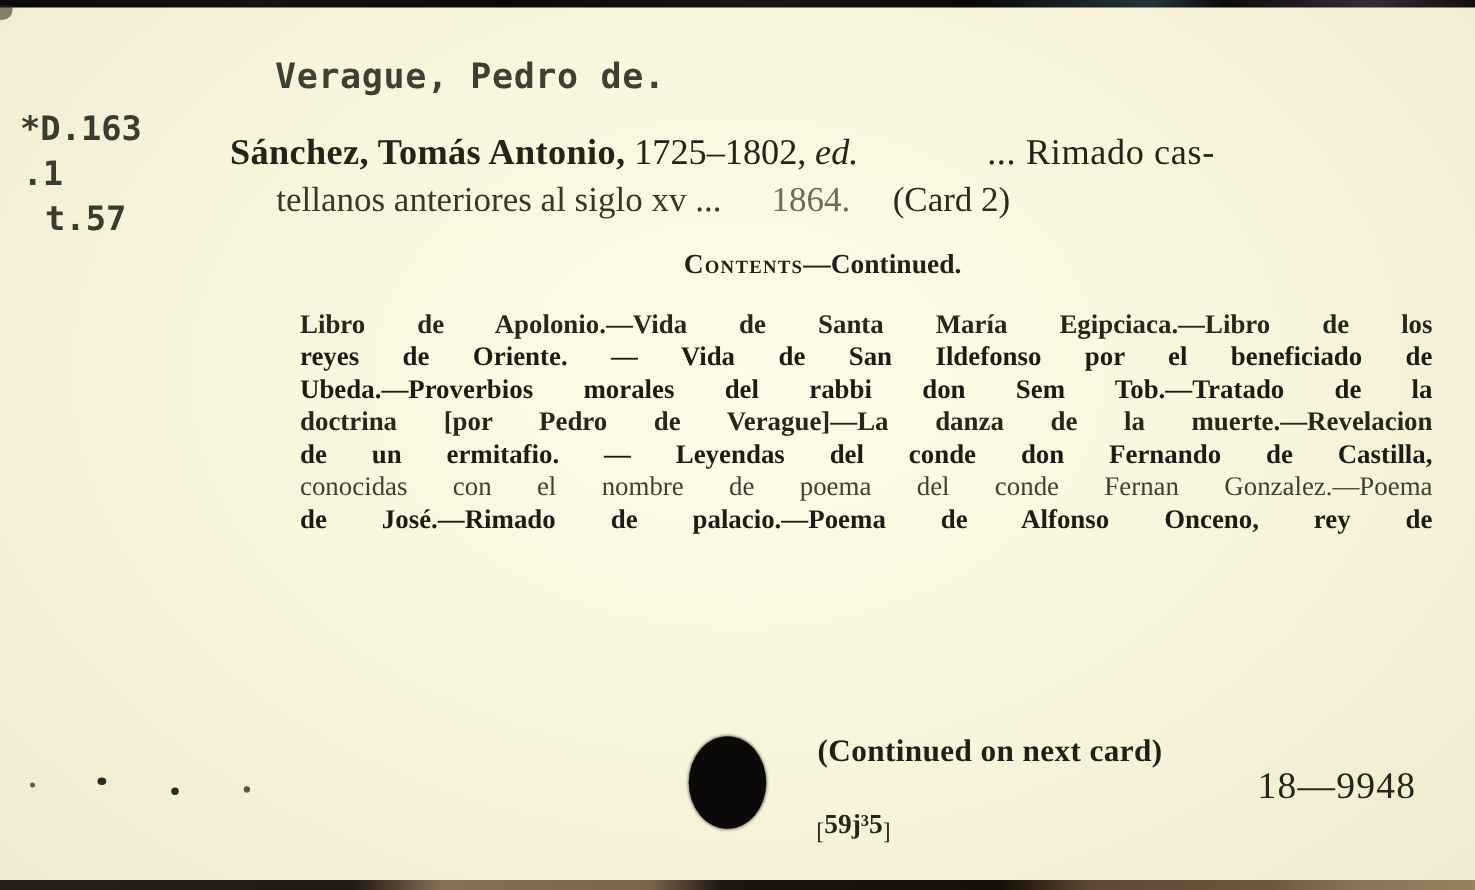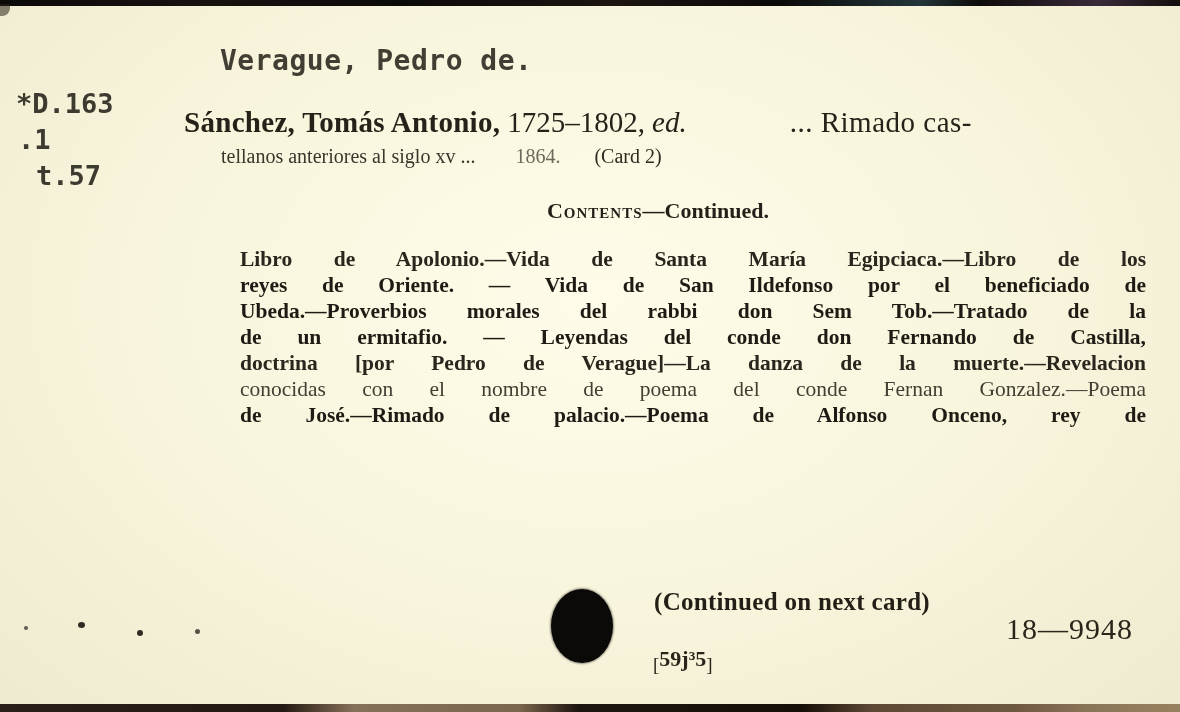--- a/index.html
+++ b/index.html
@@ -44,21 +44,21 @@
   .entry-line1 {
     position: absolute; left: 184px; top: 106px;
     font-size: 29px; white-space: nowrap; color: #262219;
   }
   .entry-author { font-weight: 700; letter-spacing: 0.3px; }
   .entry-dates { margin-left: 7px; }
   .entry-role { font-style: italic; margin-left: 7px; }
   .entry-titlefrag { margin-left: 103px; letter-spacing: 0.5px; }
   .entry-line2 {
     position: absolute; left: 221px; top: 145px;
-    font-size: 20px; white-space: nowrap; color: #3a362c; text-align: center;
+    font-size: 28px; white-space: nowrap; color: #3a362c; text-align: center;
   }
   .entry-year { margin-left: 40px; color: #6e6a5b; }
   .entry-cardlabel { margin-left: 34px; color: #2e2a21; }
   
   .contents-header {
     position: absolute; left: 228px; top: 198px; width: 860px;
     text-align: center; font-size: 22px; color: #241f18; font-weight: 700;
   }
   .sc { font-variant: small-caps; letter-spacing: 1px; }
   
@@ -127,22 +127,22 @@
   </div>
 
   <div class="contents-header">
     <span class="sc">Contents</span><span>—Continued.</span>
   </div>
 
   <div class="contents">
     <div class="cline w-med">Libro de Apolonio.—Vida de Santa María Egipciaca.—Libro de los</div>
     <div class="cline w-bold">reyes de Oriente. — Vida de San Ildefonso por el beneficiado de</div>
     <div class="cline w-bold">Ubeda.—Proverbios morales del rabbi don Sem Tob.—Tratado de la</div>
+    <div class="cline w-med">doctrina [por Pedro de Verague]—La danza de la muerte.—Revelacion</div>
     <div class="cline w-bold">de un ermitafio. — Leyendas del conde don Fernando de Castilla,</div>
-    <div class="cline w-med">doctrina [por Pedro de Verague]—La danza de la muerte.—Revelacion</div>
     <div class="cline w-light">conocidas con el nombre de poema del conde Fernan Gonzalez.—Poema</div>
     <div class="cline w-bold">de José.—Rimado de palacio.—Poema de Alfonso Onceno, rey de</div>
   </div>
 
   <div class="punch-dot"></div>
 
   <div class="continuation">(Continued on next card)</div>
 
   <div class="card-number">18—9948</div>
 

